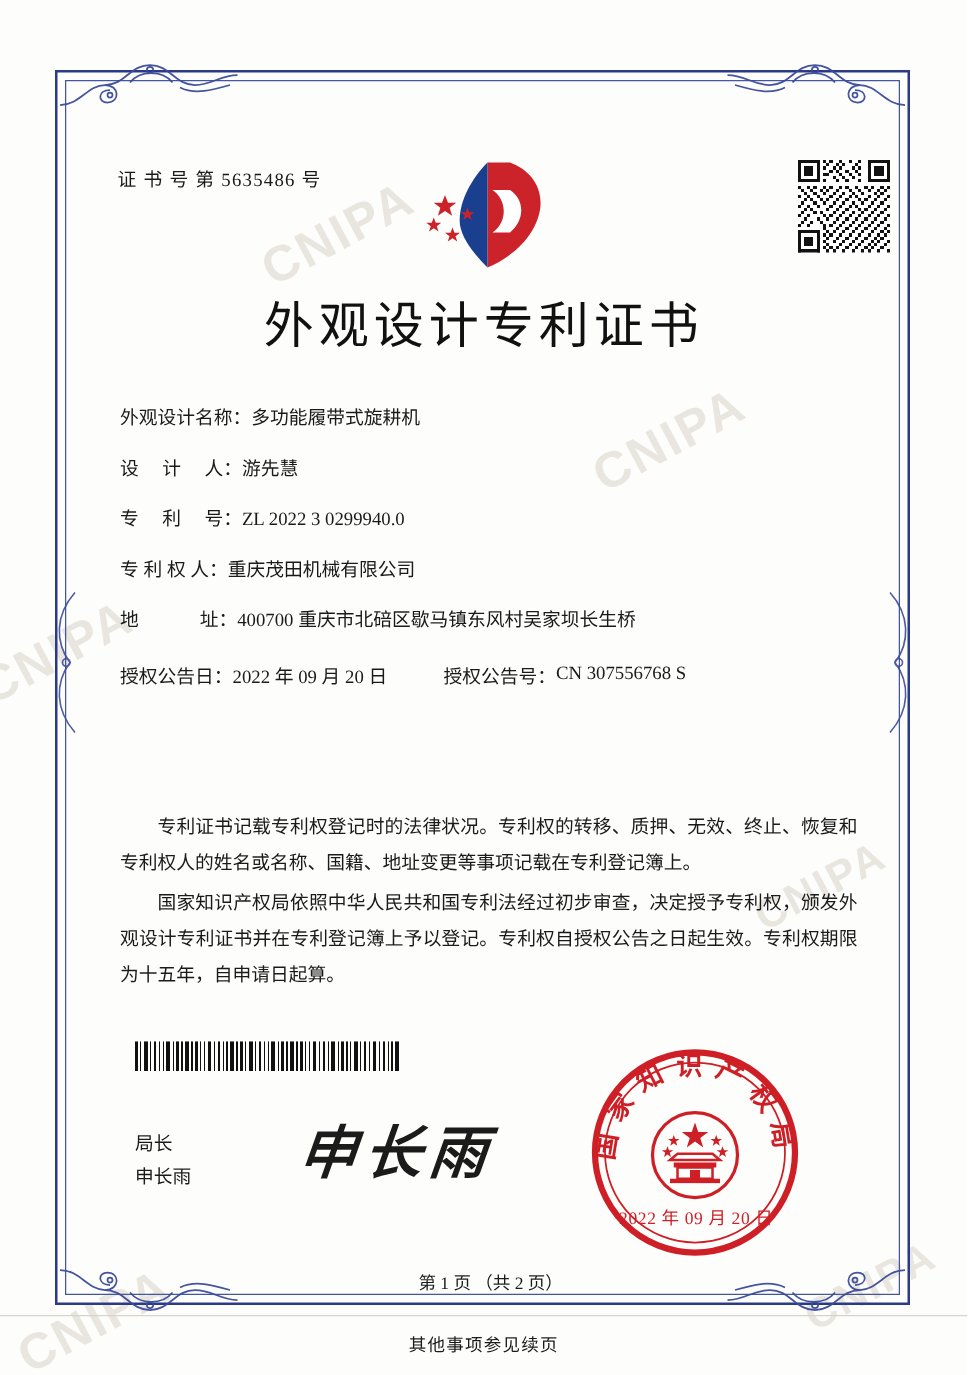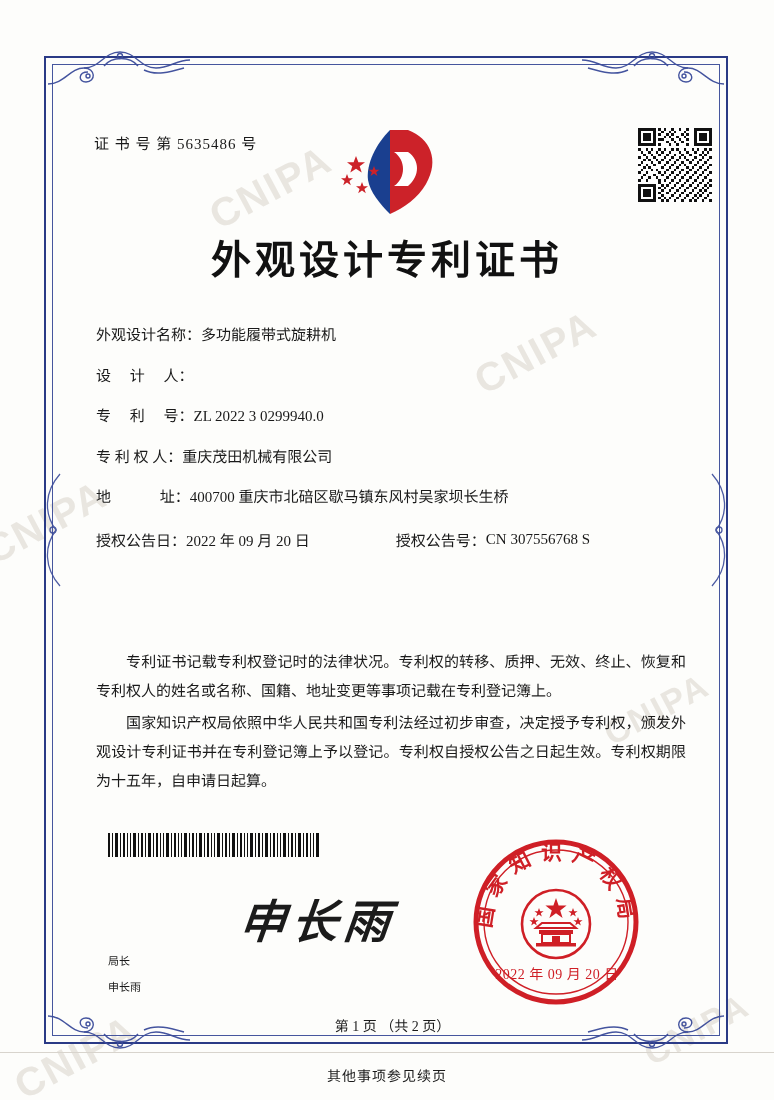--- a/index.html
+++ b/index.html
@@ -119,21 +119,21 @@
   .logo svg { display:block; width:100%; height:100%; }
 
   
   .doc-title {
     position: absolute;
     top: 228px;
     left: 0;
     right: 0;
     text-align: center;
     font-size: 40px;
-    font-weight: 700;
+    font-weight: 400;
     letter-spacing: 4px;
     font-family: "Liberation Serif", "DejaVu Serif", serif;
     color: #111;
   }
 
   
   .fields {
     position: absolute;
     left: 96px;
     top: 326px;
@@ -148,21 +148,21 @@
   }
   .f-label {
     white-space: pre;
     flex: 0 0 auto;
   }
   .f-value {
     flex: 1 1 auto;
   }
   .row-two { display: flex; align-items: baseline; margin-bottom: 21px;}
   .row-two .pair { display:flex; align-items: center; }
-  .row-two .pair.second { margin-left: 86px; }
+  .row-two .pair.second { margin-left: 45px; }
 
   
   .paragraphs {
     position: absolute;
     left: 96px;
     top: 648px;
     width: 590px;
     font-size: 15px;
     line-height: 1.95;
     text-align: justify;
@@ -181,23 +181,22 @@
     height: 24px;
     overflow: hidden;
   }
   .barcode svg { display: block; }
 
   
   .sign-label {
     position: absolute;
     left: 108px;
     top: 903px;
-    font-size: 11px;
+    font-size: 15px;
     line-height: 26px;
-    margin-top: 45px;
   }
   .sign-hand {
     position: absolute;
     left: 240px;
     top: 885px;
     font-size: 46px;
     font-family: "DejaVu Serif", serif;
     font-style: italic;
     font-weight: 700;
     color: #1b1b1b;
@@ -582,20 +581,21 @@
 
   <div class="doc-title">外观设计专利证书</div>
 
   <div class="fields">
     <div class="field-row">
       <span class="f-label">外观设计名称：</span>
       <span class="f-value">多功能履带式旋耕机</span>
     </div>
     <div class="field-row">
       <span class="f-label">设　 计　 人：</span>
+      <span class="f-value">游先慧</span>
     </div>
     <div class="field-row">
       <span class="f-label">专　 利　 号：</span>
       <span class="f-value">ZL 2022 3 0299940.0</span>
     </div>
     <div class="field-row">
       <span class="f-label">专 利 权 人：</span>
       <span class="f-value">重庆茂田机械有限公司</span>
     </div>
     <div class="field-row">

